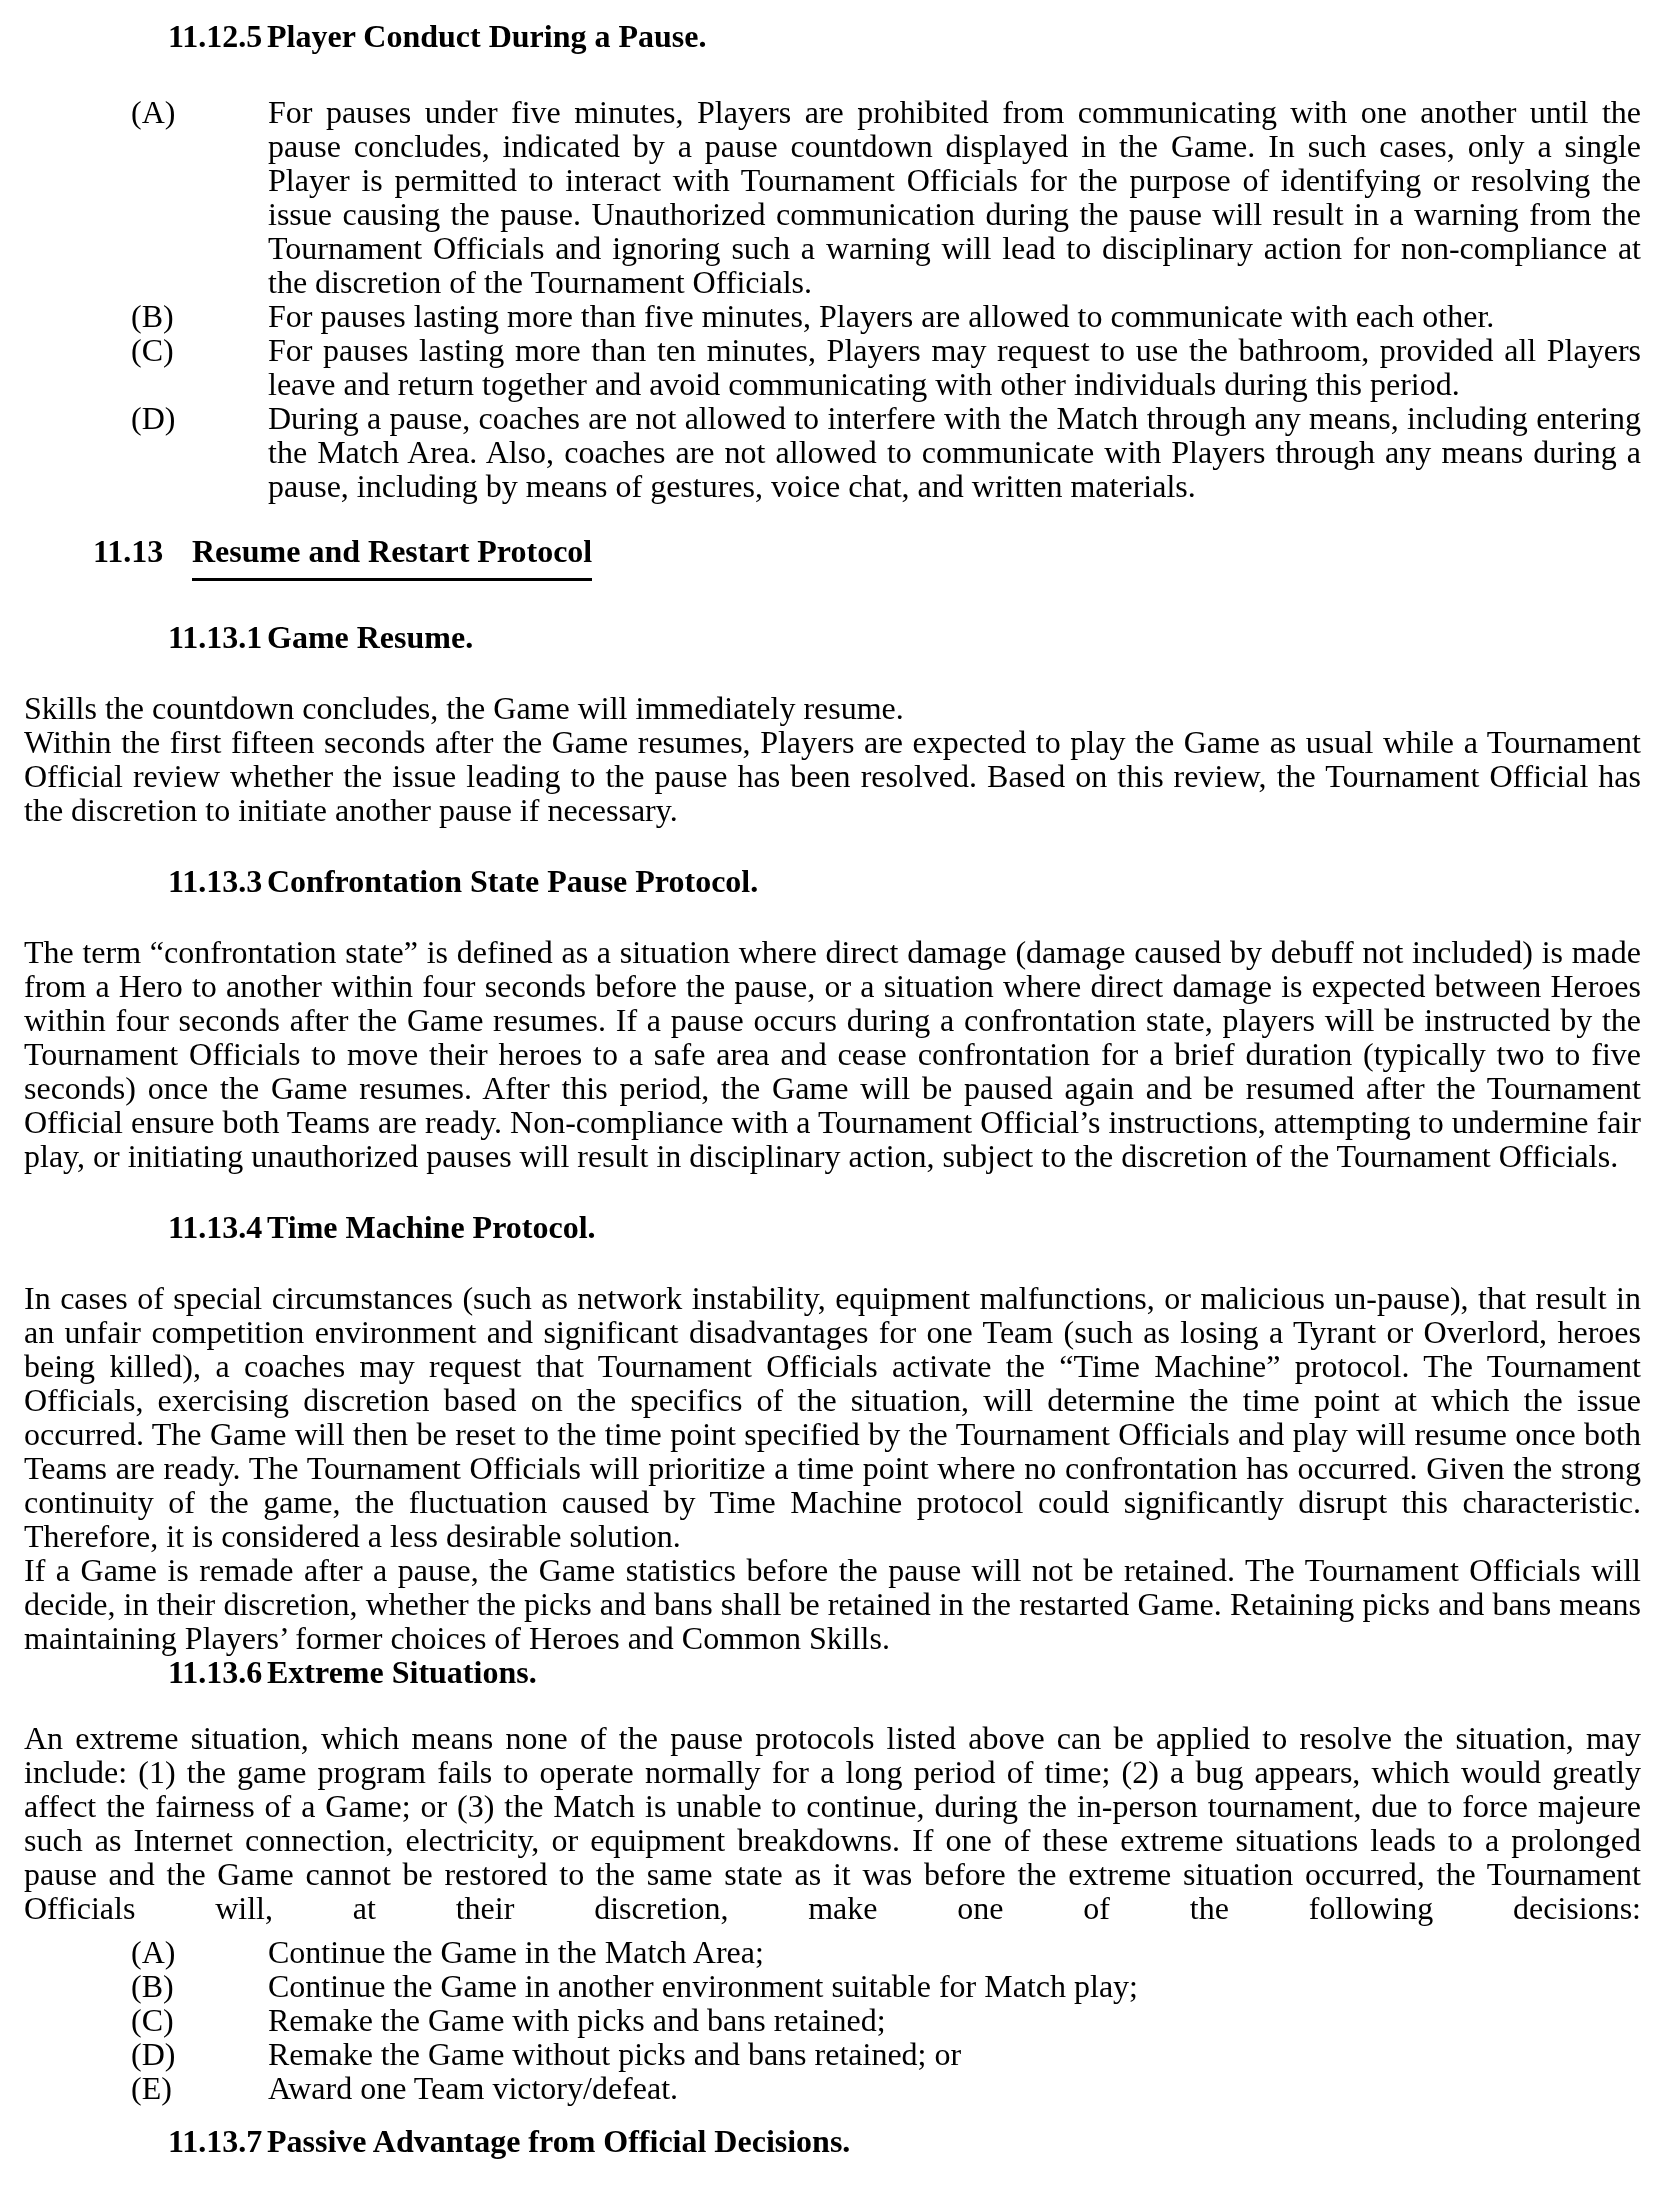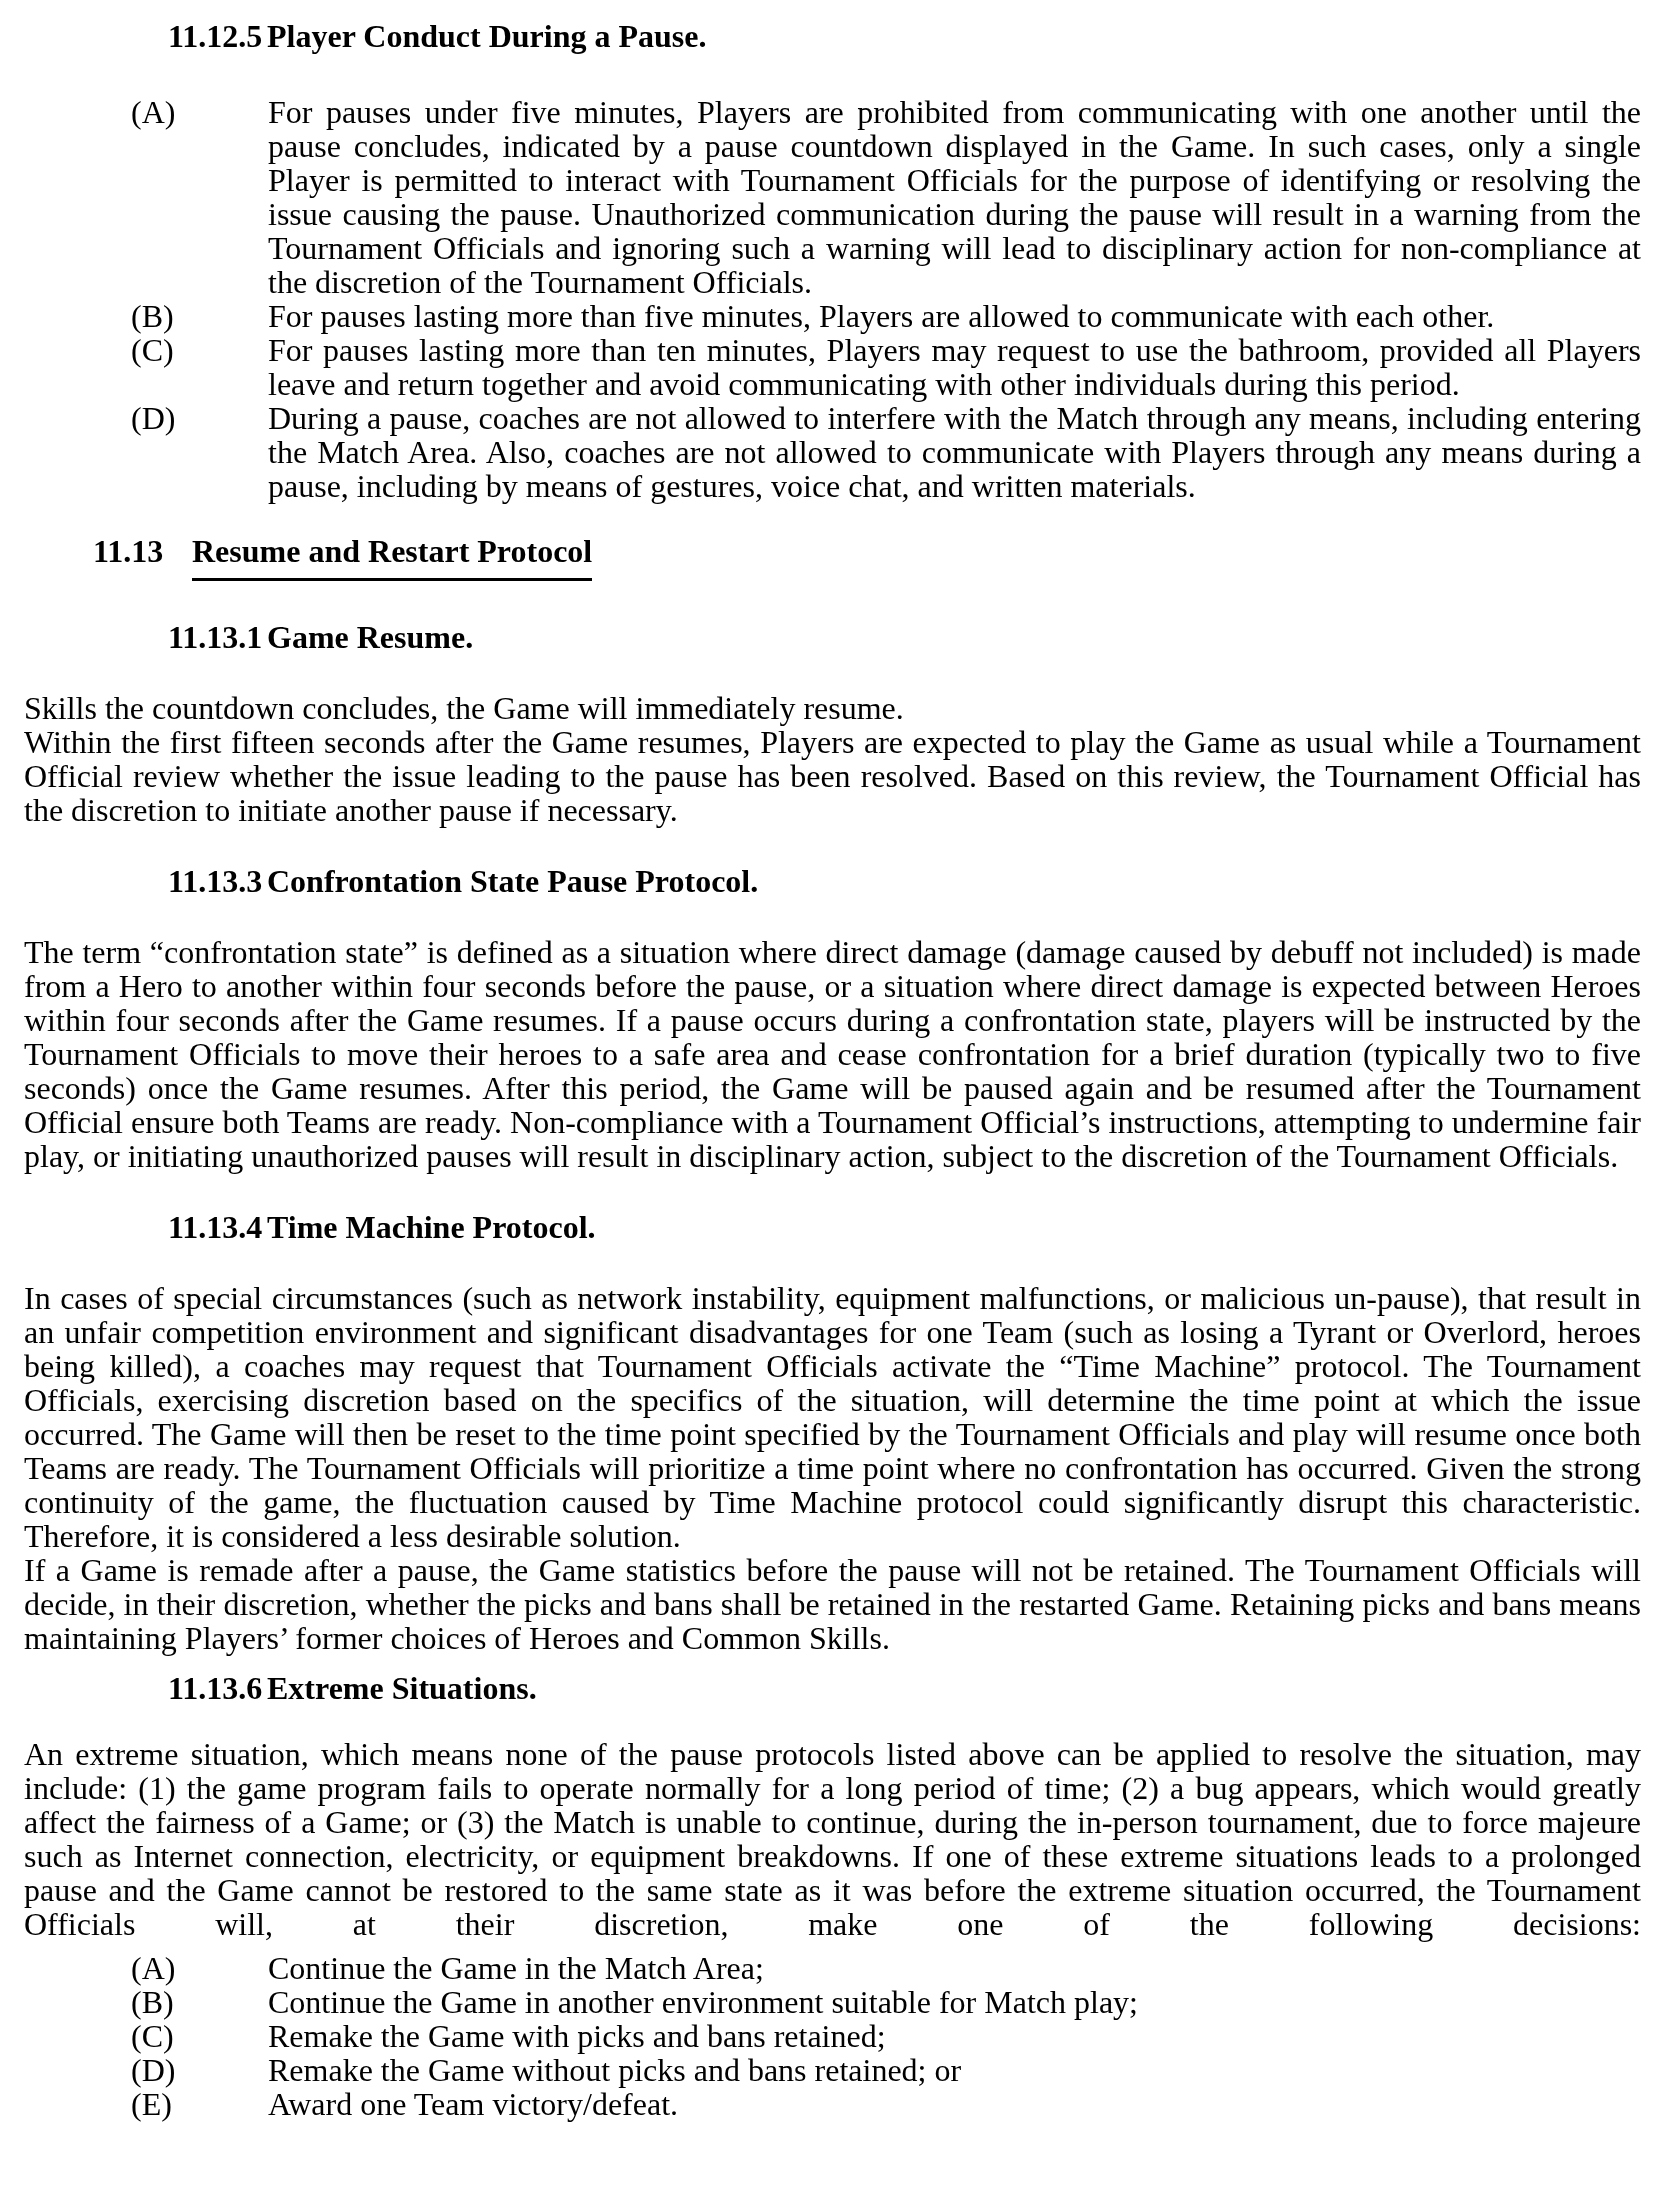--- a/index.html
+++ b/index.html
@@ -22,21 +22,21 @@
     background: #ffffff;
   }
   
   .h3 {
     font-weight: bold;
     margin: 37px 0 37px 144px;
     white-space: nowrap;
   }
   .h3 .hnum { display: inline-block; width: 99px; }
   .h3.first { margin-top: 0; margin-bottom: 42px; }
-  .h3.tight { margin-top: 16px; margin-bottom: 32px; }
+  .h3.tight { margin-top: 0; margin-bottom: 32px; }
   .h3.last  { margin-top: 19.4px; margin-bottom: 0; }
   
   .h2 {
     font-weight: bold;
     margin: 31px 0 39px 69px;
     white-space: nowrap;
   }
   .h2 .hnum { display: inline-block; width: 99px; }
   .h2 .htitle {
     display: inline-block;
@@ -133,15 +133,18 @@
     <div class="li">
       <span class="marker">(D)</span>
       <span class="litext">Remake the Game without picks and bans retained; or</span>
     </div>
     <div class="li">
       <span class="marker">(E)</span>
       <span class="litext">Award one Team victory/defeat.</span>
     </div>
   </div>
 
+  <div class="h3 last">
+    <span class="hnum">11.13.7</span><span class="htitle">Passive Advantage from Official Decisions.</span>
+  </div>
 
 </div>
 
 
 </body></html>

